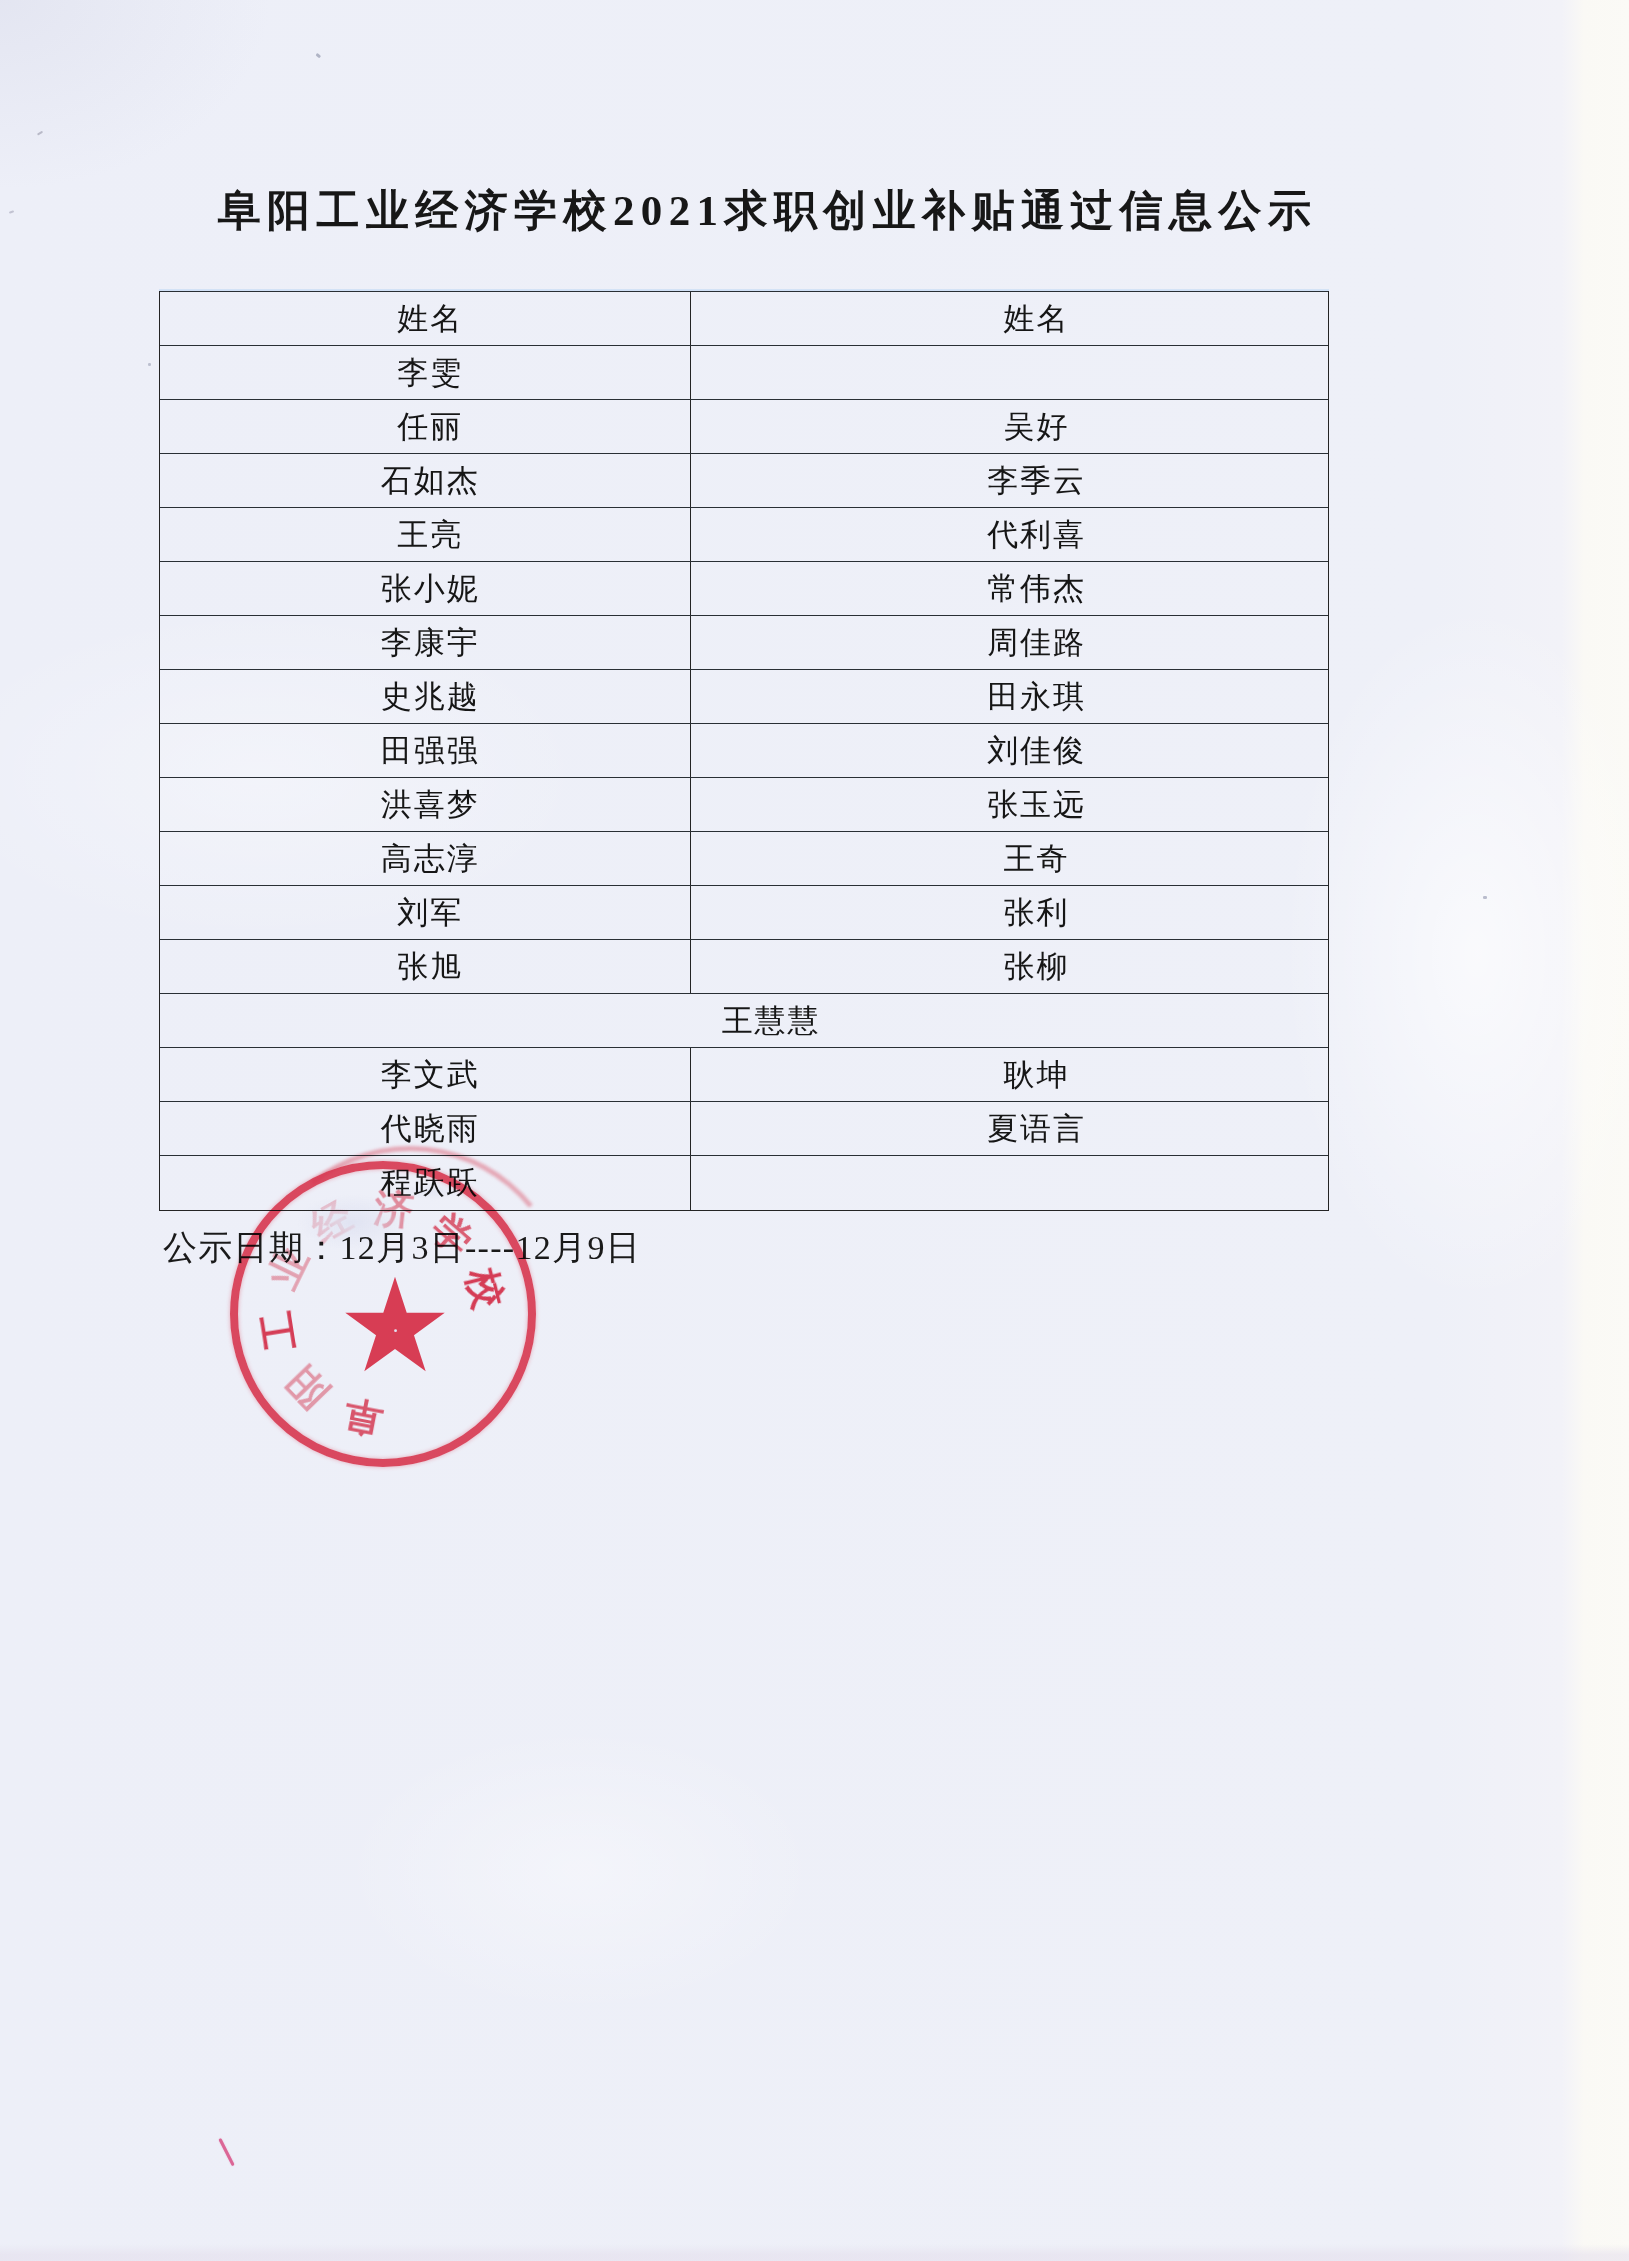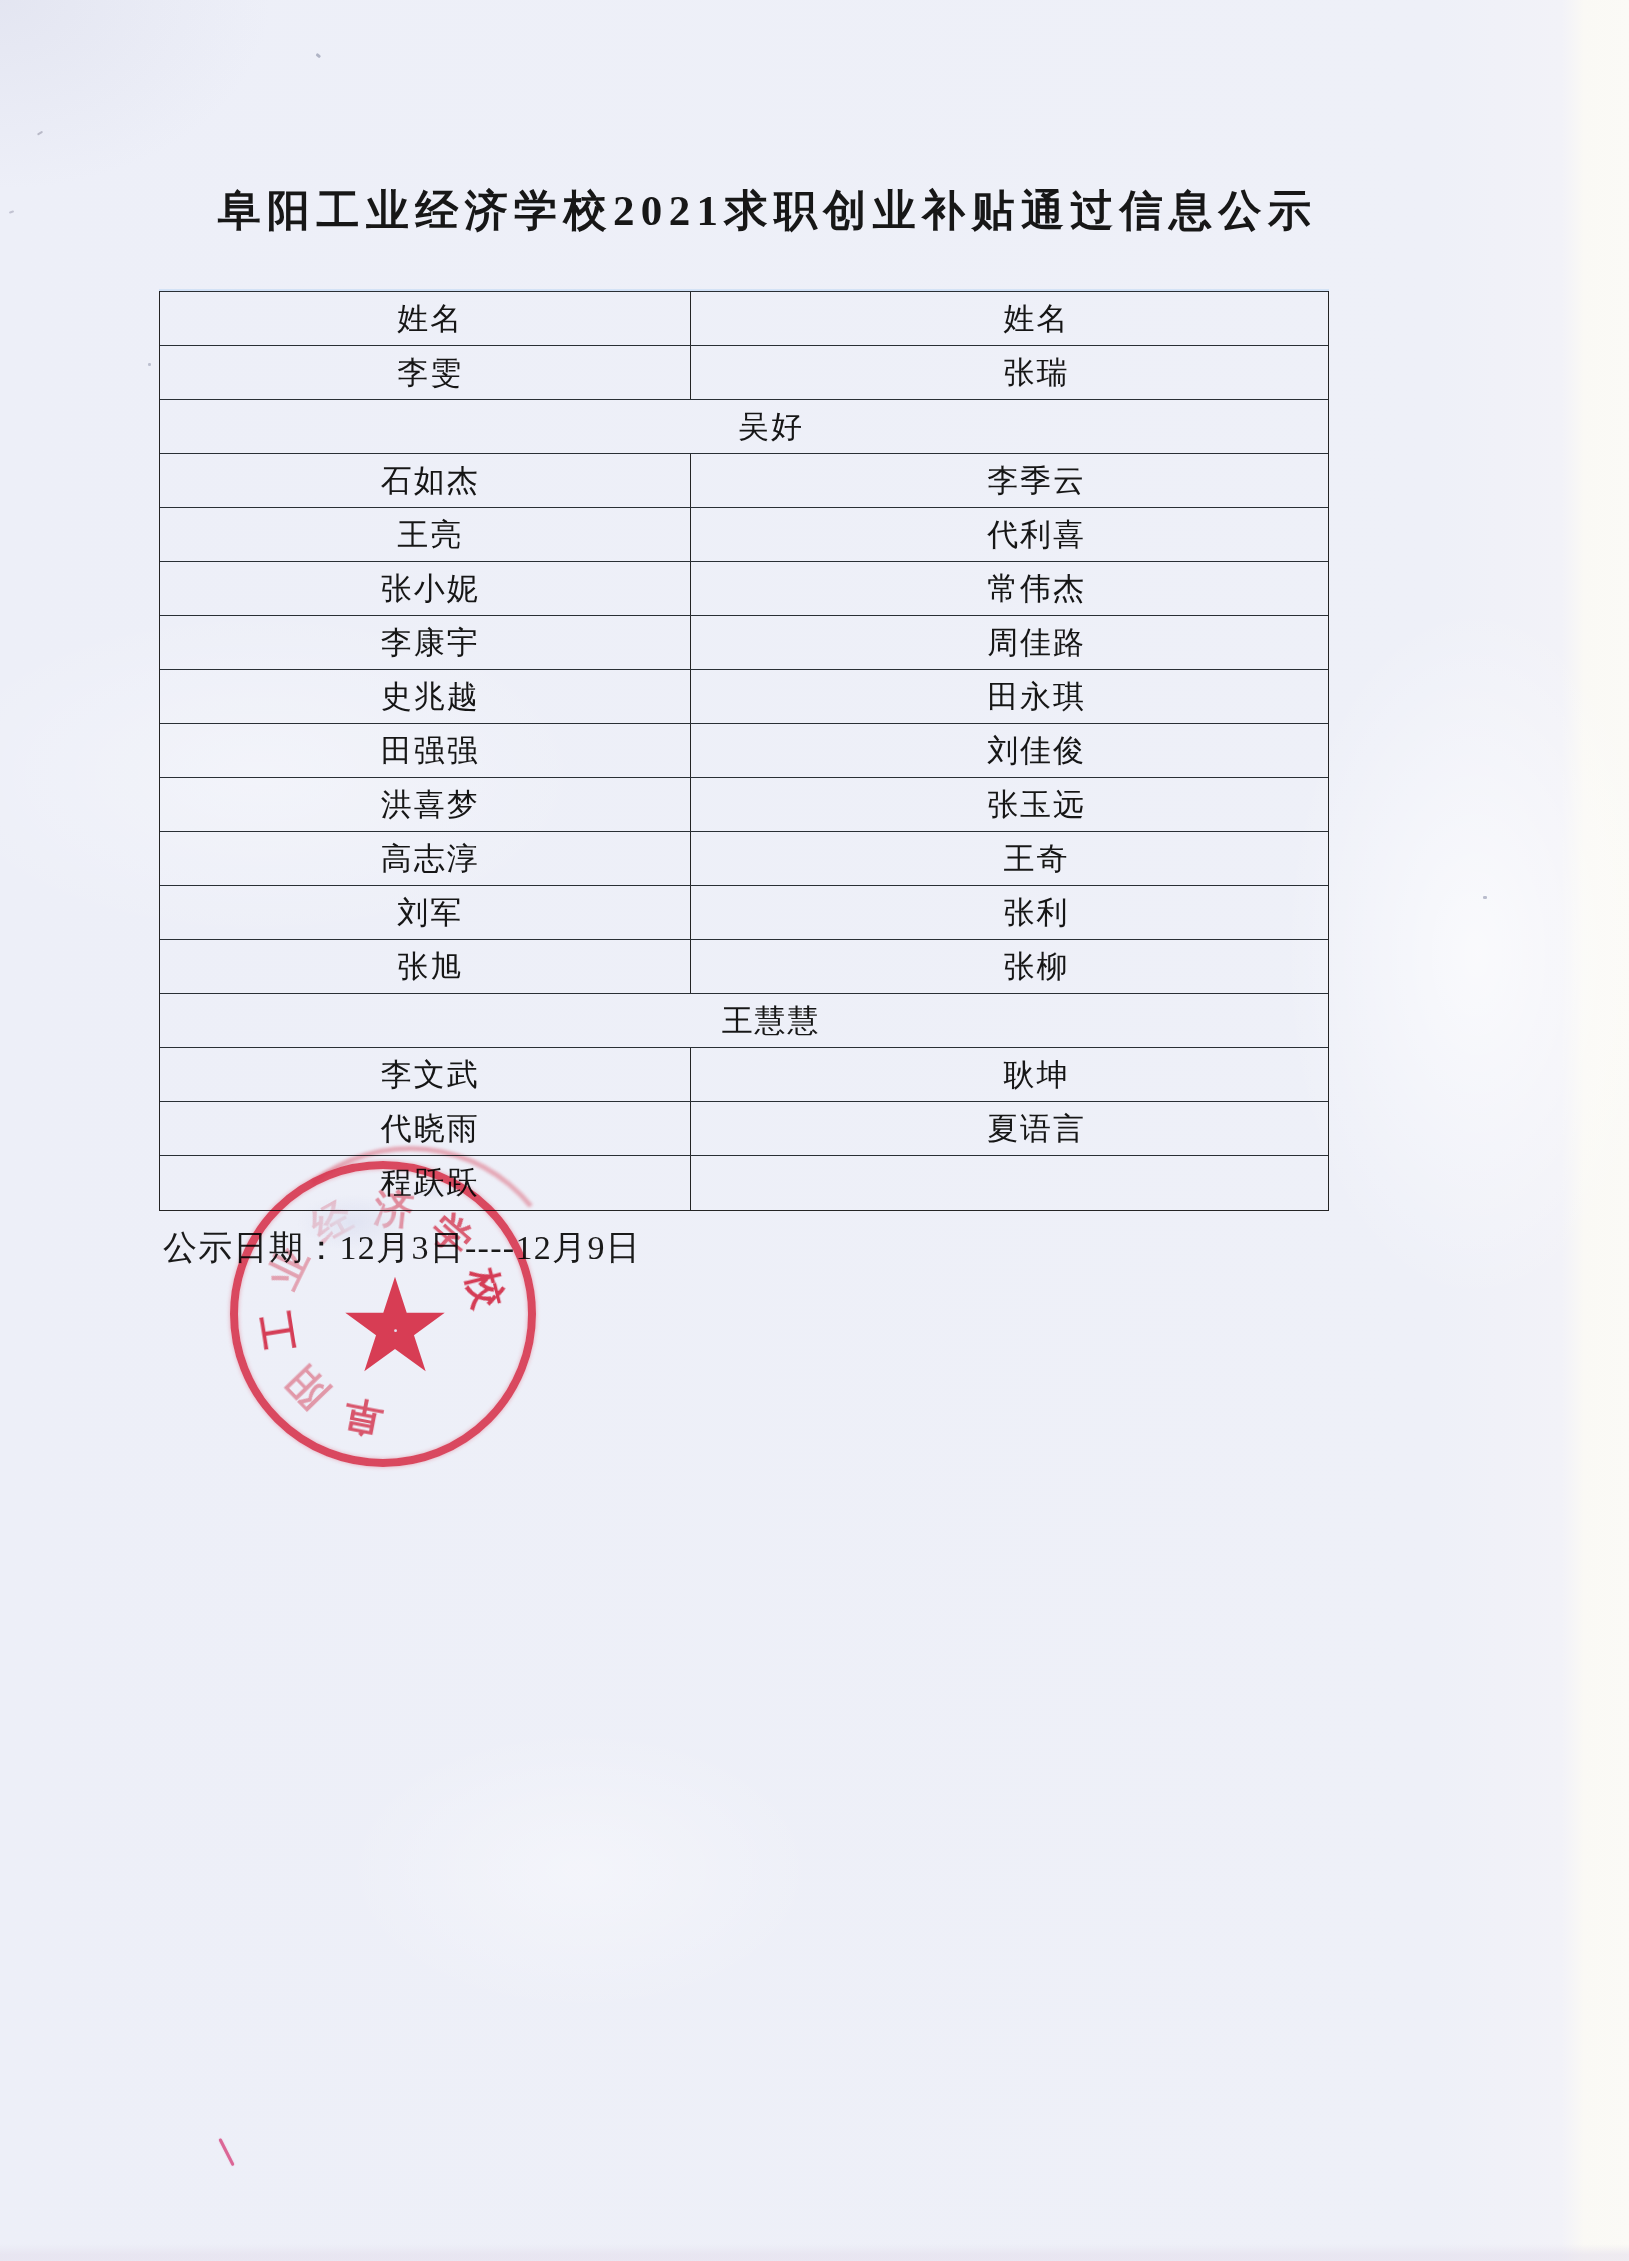--- a/index.html
+++ b/index.html
@@ -90,25 +90,25 @@
           <span>姓名</span>
         </div>
       <div class="td tdr">
           <span>姓名</span>
         </div>
     </div>
     <div class="tr">
       <div class="td tdl">
           <span>李雯</span>
         </div>
-      <div class="td tdr">
-          <span>张瑞</span>
-        </div>
-    </div>
-    <div class="tr">
+    </div>
+    <div class="tr">
+      <div class="td tdl">
+          <span>任丽</span>
+        </div>
       <div class="td tdr">
           <span>吴好</span>
         </div>
     </div>
     <div class="tr">
       <div class="td tdl">
           <span>石如杰</span>
         </div>
       <div class="td tdr">
           <span>李季云</span>

